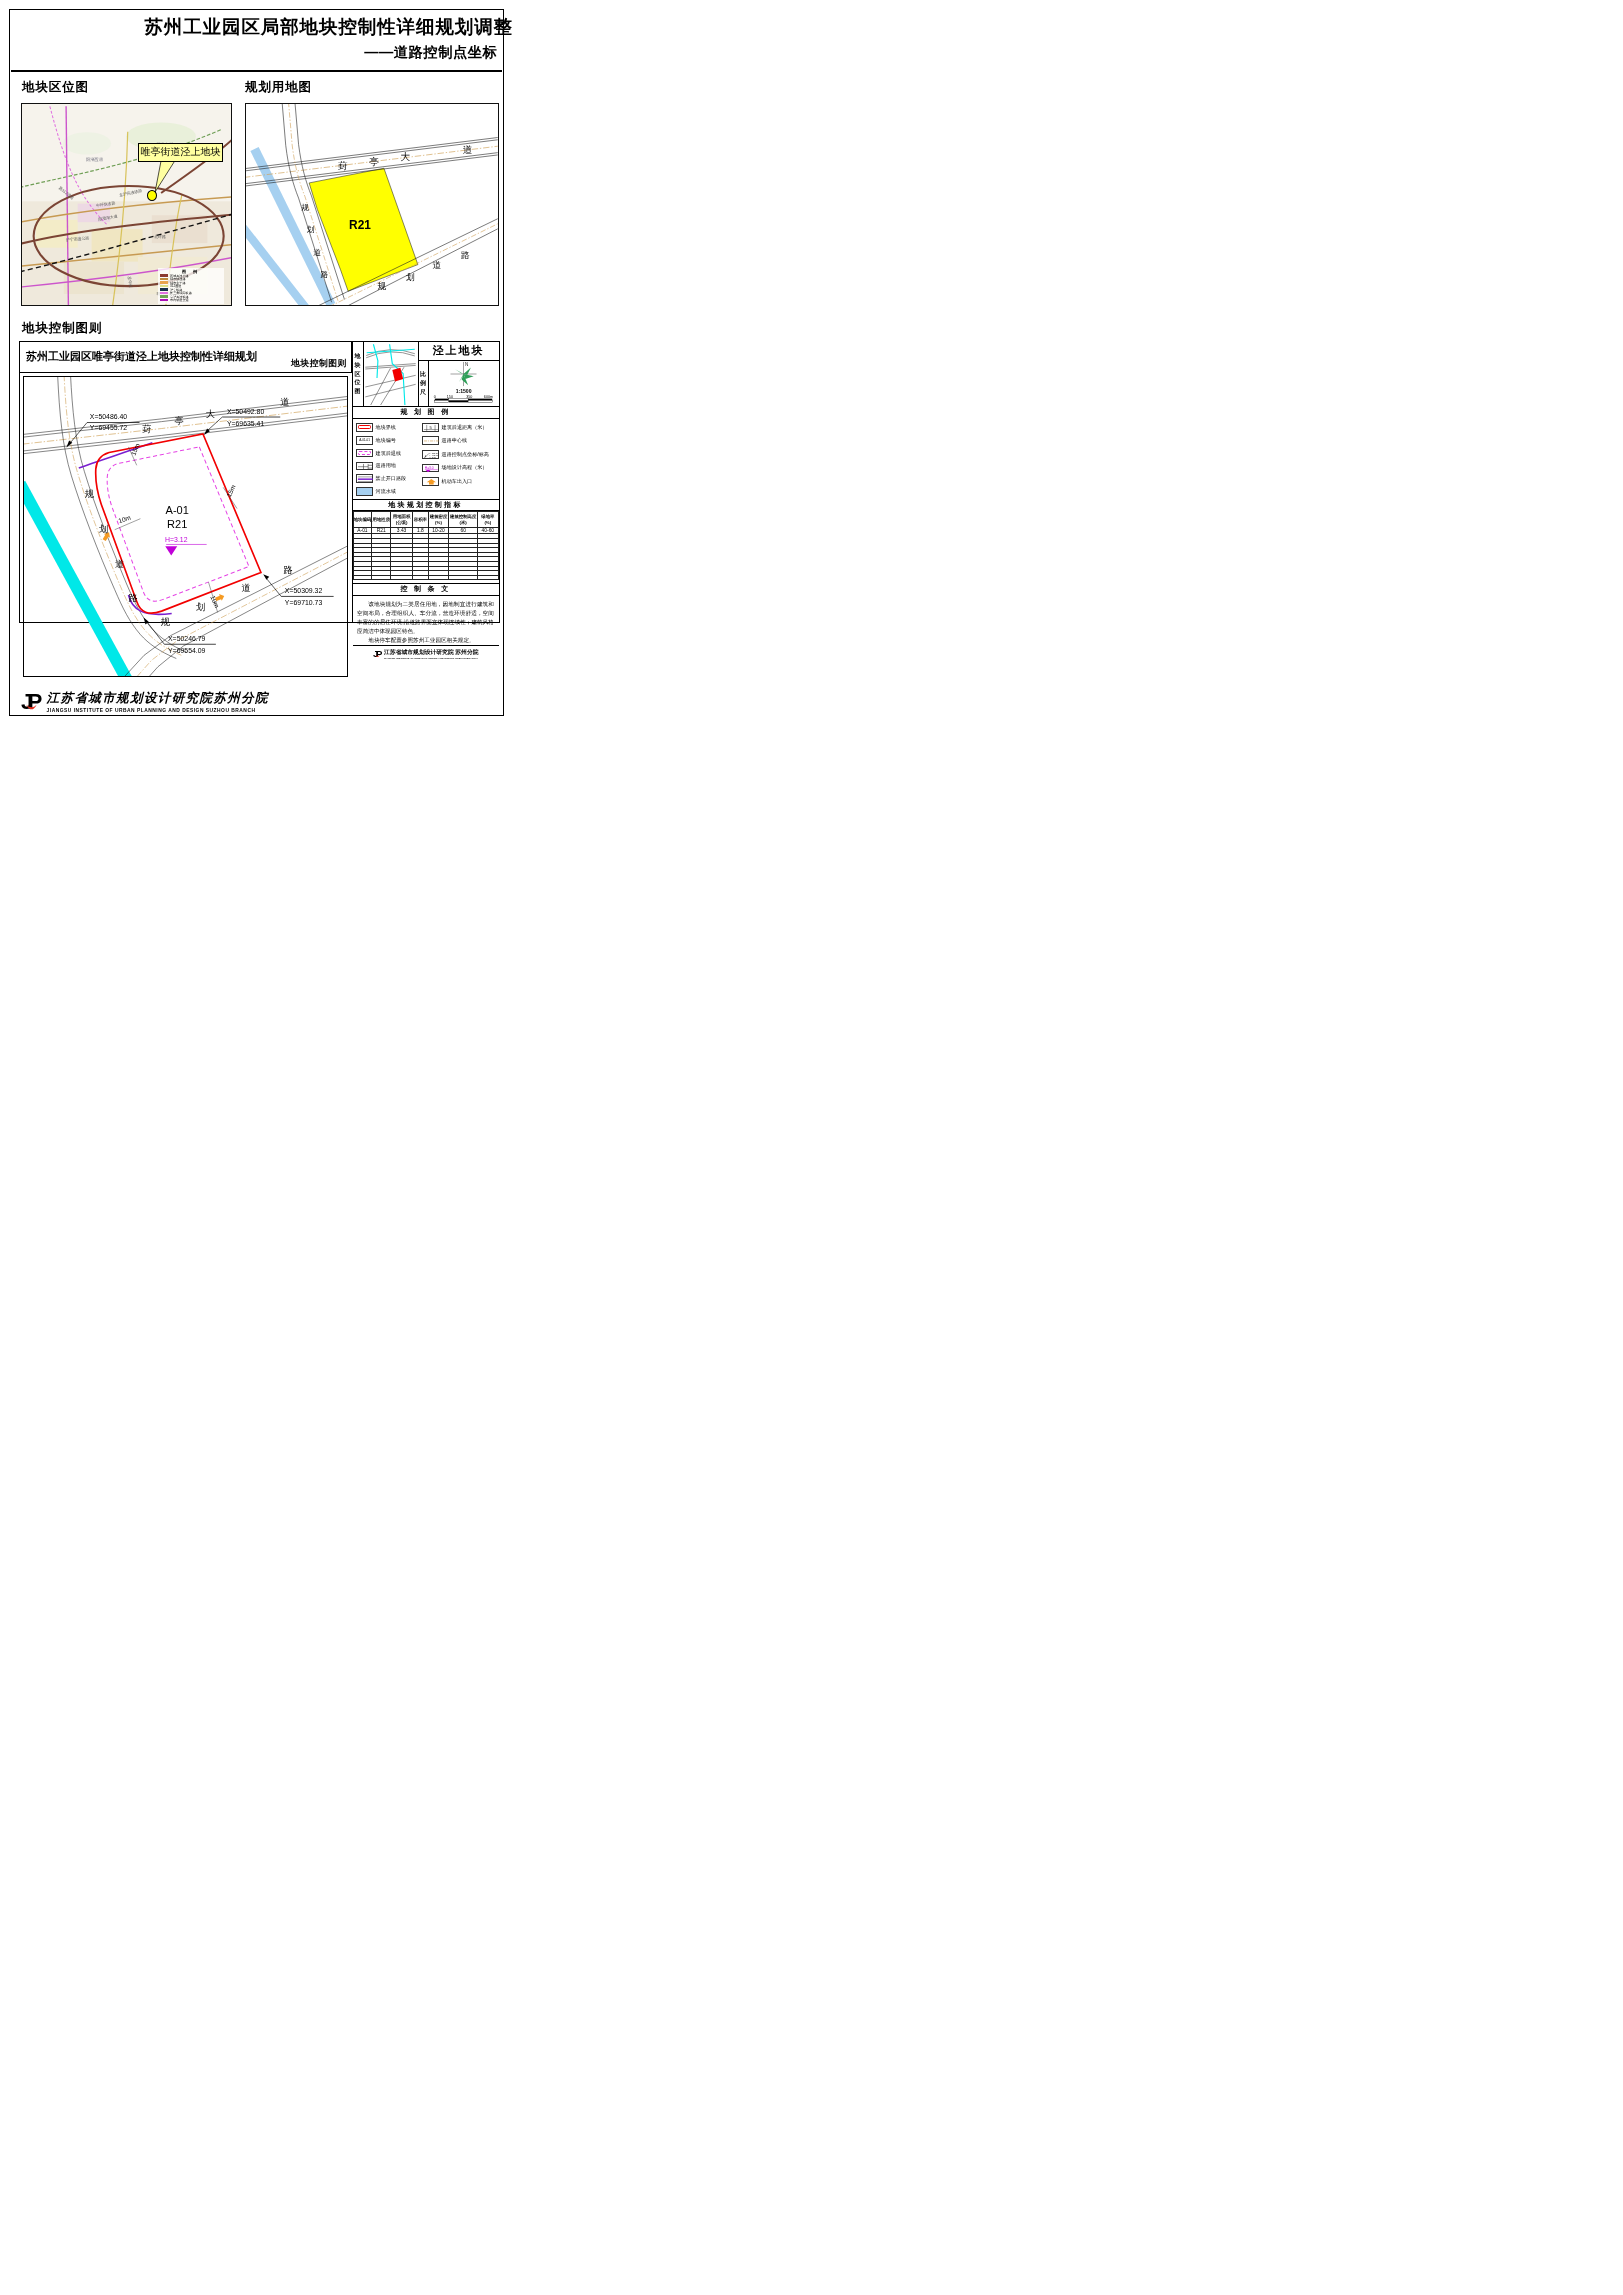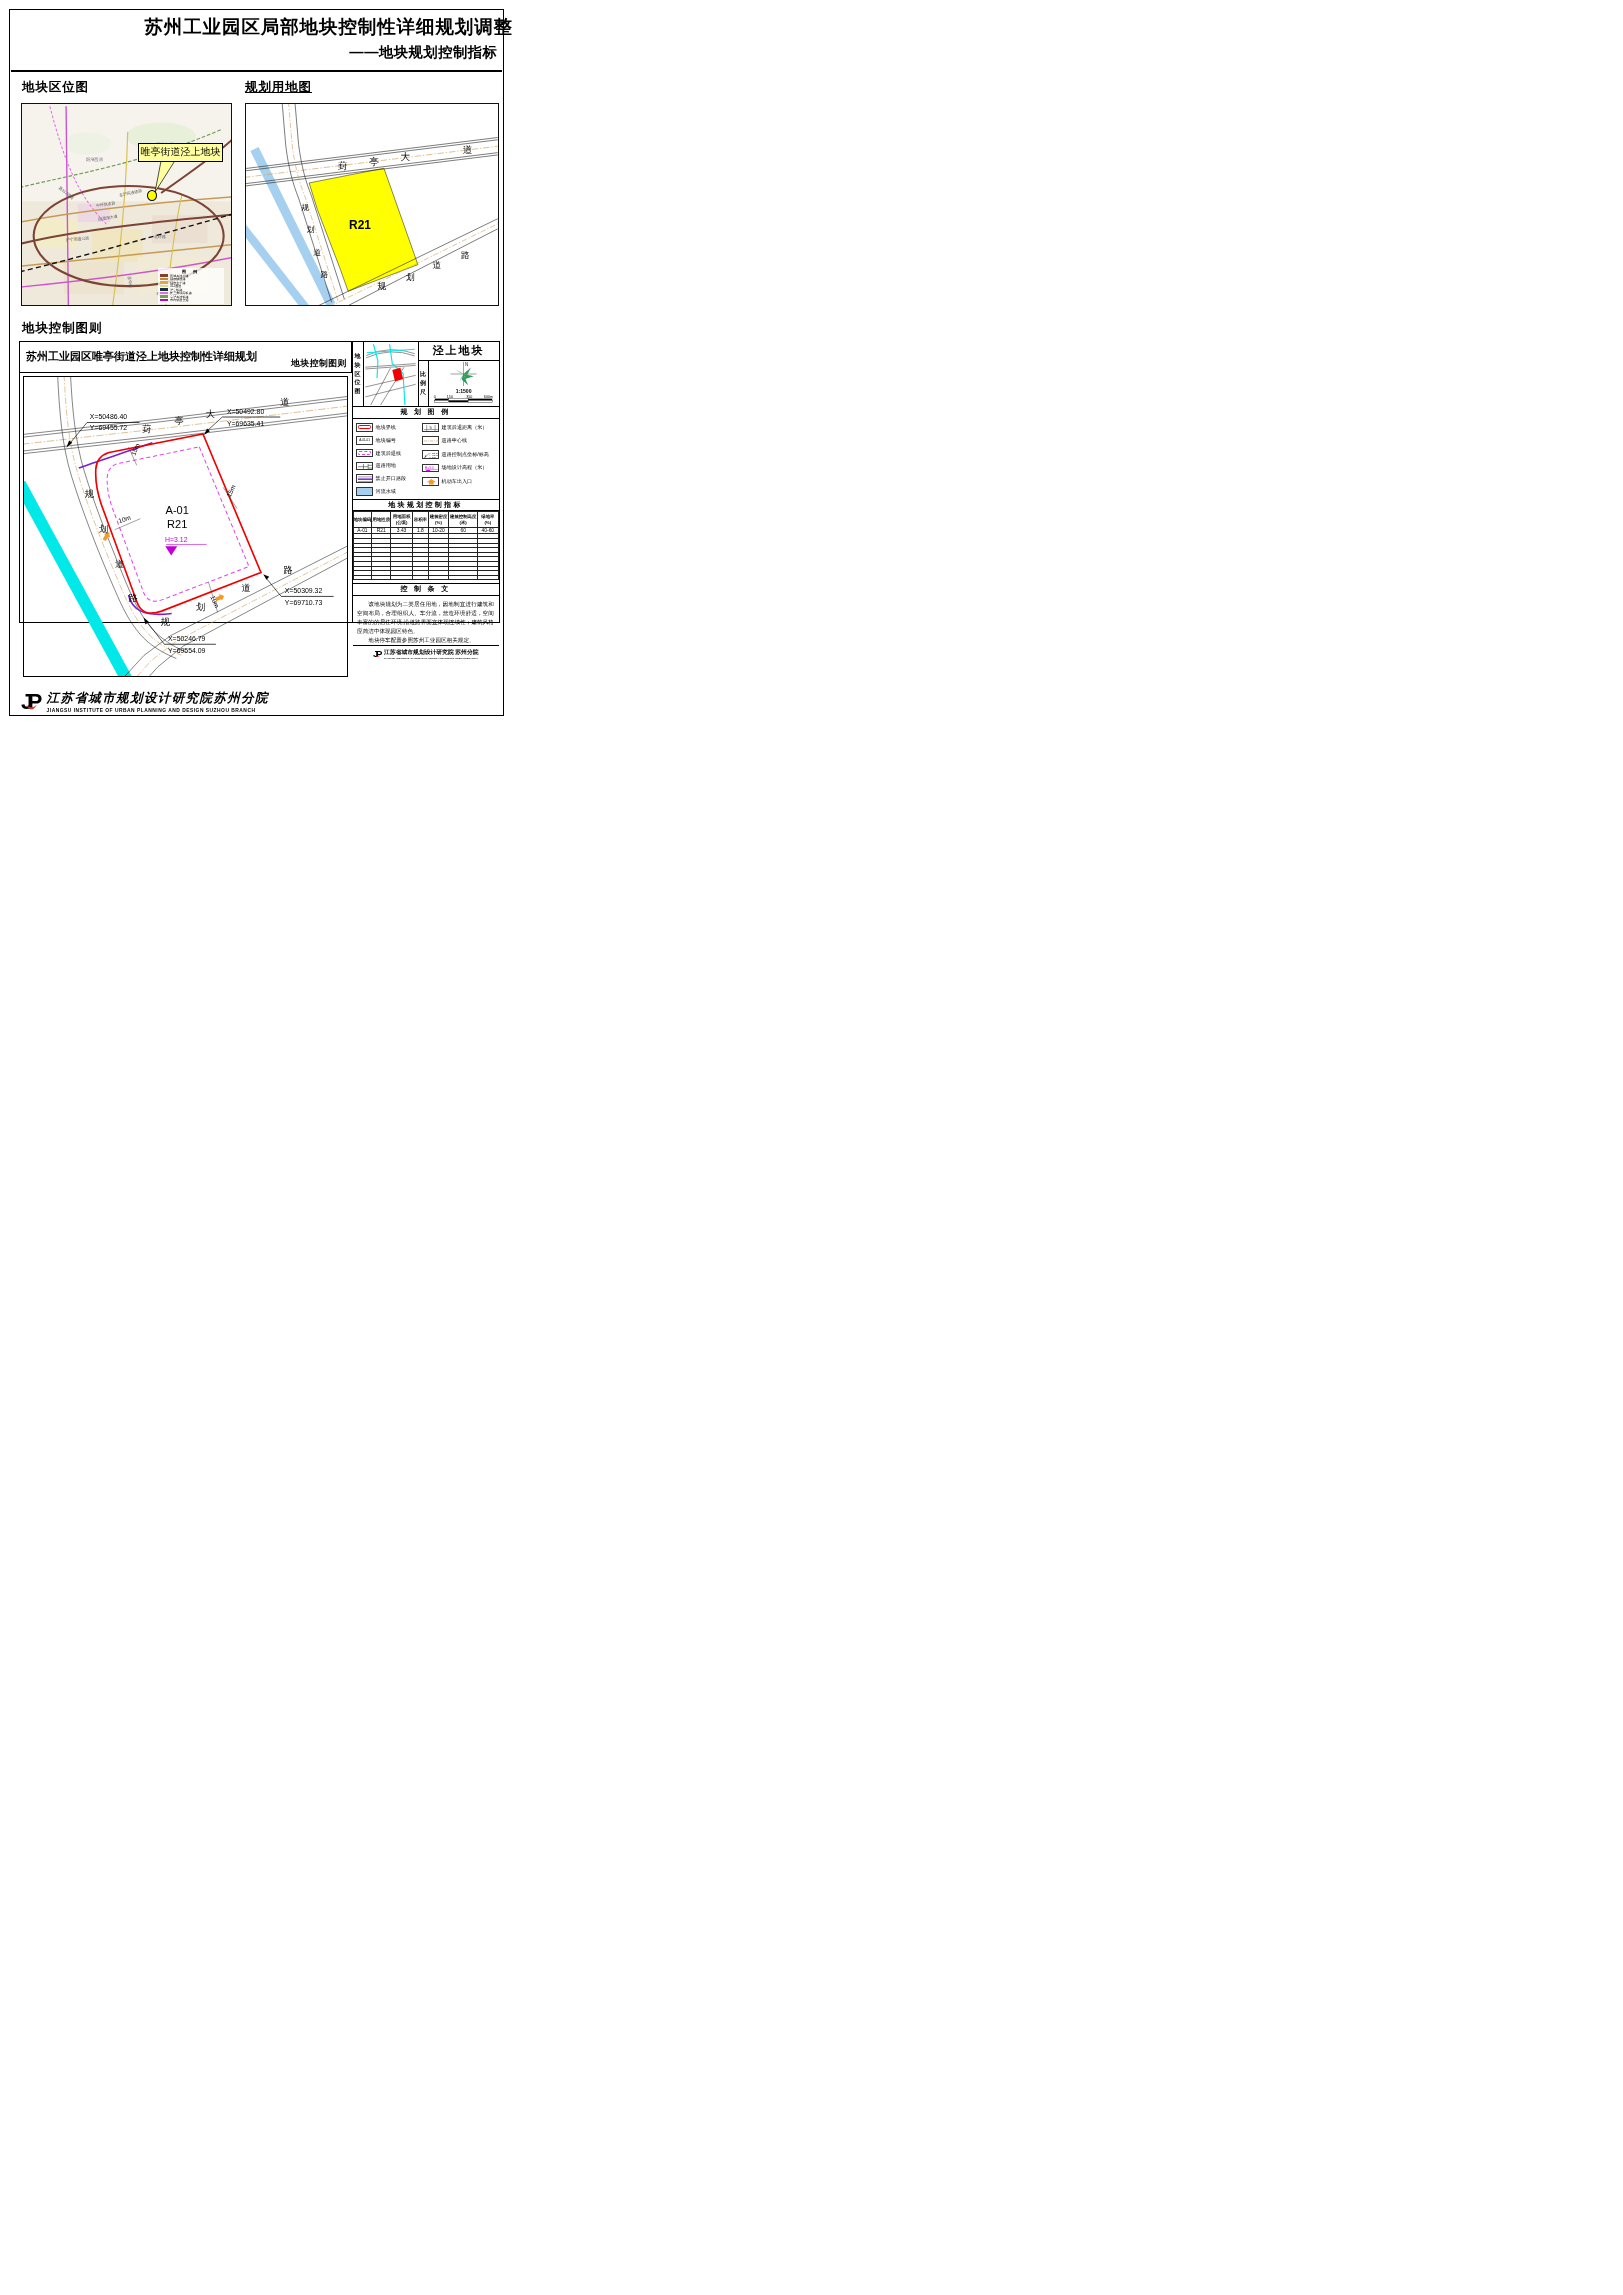--- a/index.html
+++ b/index.html
@@ -9,21 +9,21 @@
     --callout-yellow:#ffffa0; --logo-red:#e03020;
   }
   *{box-sizing:border-box;margin:0;padding:0;}
   html,body{background:#fff;}
   body{width:513px;height:725px;position:relative;font-family:"Liberation Sans",sans-serif;color:#000;overflow:hidden;}
   .frame{position:absolute;left:8.8px;top:8.8px;width:495px;height:707px;border:1.9px solid #000;}
   .hdr-sep{position:absolute;left:10.6px;top:70px;width:491px;height:1.9px;background:#000;}
   .main-title{position:absolute;left:0;top:14px;width:100%;text-align:right;font-size:18.5px;font-weight:bold;letter-spacing:0.9px;}
   .sub-title{position:absolute;right:15.7px;top:43px;font-size:14.3px;font-weight:bold;letter-spacing:0.5px;}
   .sec-label{position:absolute;font-size:12.5px;font-weight:bold;letter-spacing:0.9px;}
-  #sec-loc{left:22px;top:79px;} #sec-use{left:245px;top:79px;text-decoration:underline;} #sec-ctrl{left:22px;top:320px;}
+  #sec-loc{left:22px;top:79px;} #sec-use{left:245px;top:79px;} #sec-ctrl{left:22px;top:320px;}
   .map-panel{position:absolute;border:0.9px solid #111;background:#fff;overflow:hidden;}
   #loc-map{left:21px;top:103px;width:211px;height:203px;background:#f6f3ec;}
   #use-map{left:245px;top:103px;width:254px;height:203px;}
   
   .loc-legend{position:absolute;left:136px;top:164px;width:66px;height:36px;background:rgba(255,255,255,.78);padding:0.9px 1.9px;}
   .loc-legend .lg-title{font-size:4.2px;font-weight:bold;text-align:center;letter-spacing:2.8px;}
   .loc-legend .lg-row{display:flex;align-items:center;height:3.5px;}
   .loc-legend .chip{width:7.9px;height:2.3px;margin-right:2.3px;flex:0 0 auto;}
   .loc-legend .lg-lab{font-size:3.1px;white-space:nowrap;}
   .loc-callout{position:absolute;left:116px;top:39px;width:85px;height:18.5px;background:var(--callout-yellow);border:0.9px solid #000;display:flex;align-items:center;justify-content:center;font-size:10px;font-weight:normal;}
@@ -76,21 +76,21 @@
   .stroke-red{stroke:var(--boundary-red);} .stroke-mag{stroke:var(--setback-magenta);}
   .stroke-vio{stroke:var(--noaccess-violet);} .fill-orange{fill:var(--entrance-orange);}
   .stroke-tan{stroke:var(--centerline-tan);} .fill-yellow{fill:var(--plot-yellow);}
 </style>
 </head>
 <body>
 
 <div class="frame"></div>
 
 <div class="main-title">苏州工业园区局部地块控制性详细规划调整</div>
-<div class="sub-title">——地块规划控制指标</div>
+<div class="sub-title">——道路控制点坐标</div>
 <div class="hdr-sep"></div>
 
 <div class="sec-label" id="sec-loc">地块区位图</div>
 <div class="sec-label" id="sec-use">规划用地图</div>
 <div class="sec-label" id="sec-ctrl">地块控制图则</div>
 
 <div class="map-panel" id="loc-map">
   <svg width="211" height="203" viewBox="0 0 455 438">
     <ellipse cx="300" cy="70" rx="75" ry="30" fill="#e9f0da"></ellipse>
     <ellipse cx="140" cy="85" rx="52" ry="24" fill="#eef2e4"></ellipse>

